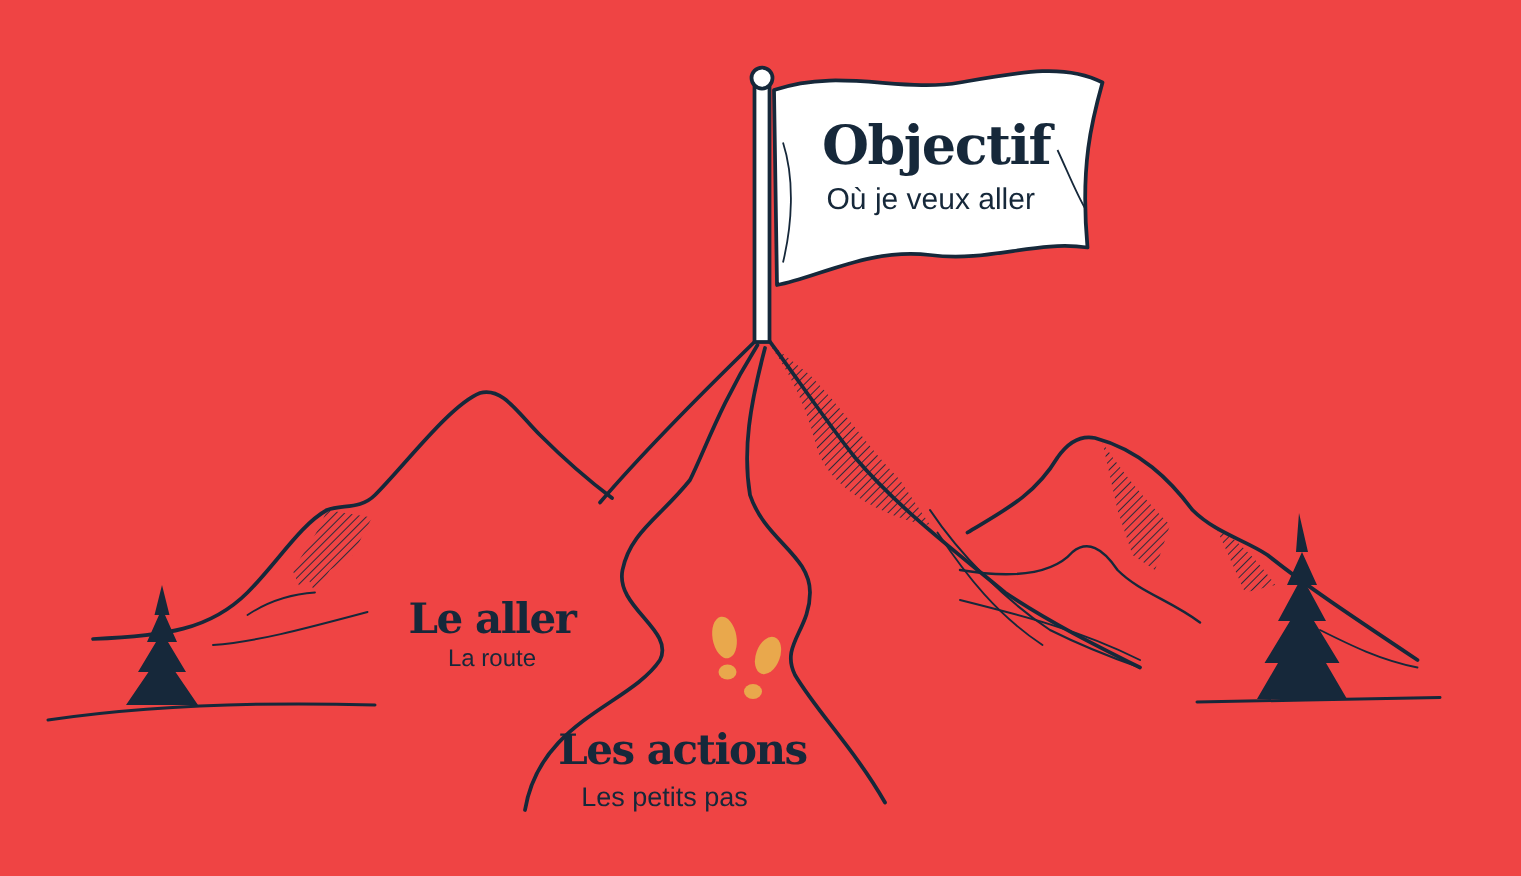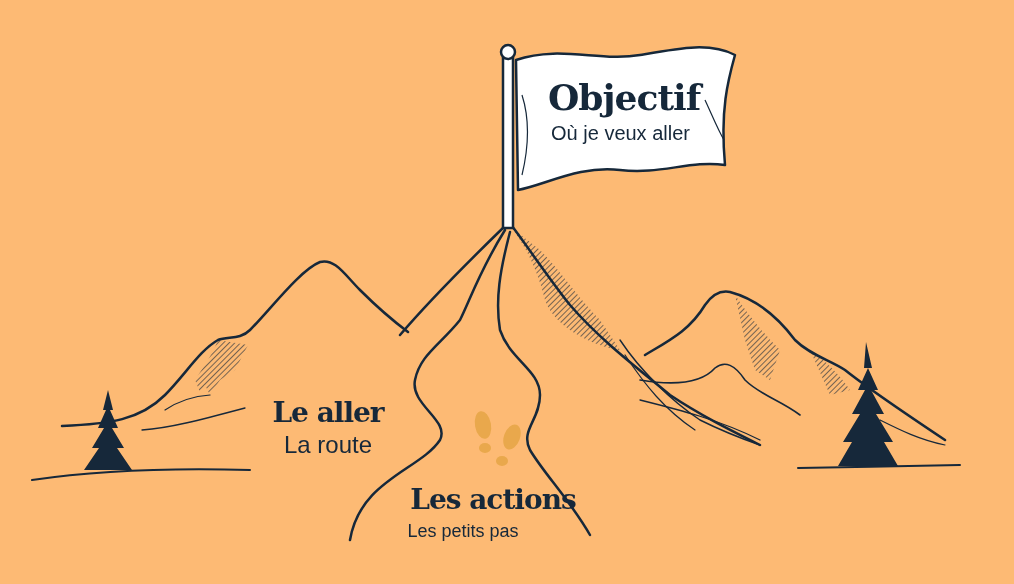--- a/index.html
+++ b/index.html
@@ -1,16 +1,16 @@
 <!DOCTYPE html>
 <html><head>
 <meta charset="utf-8">
 <style>
   html,body{margin:0;padding:0;background:#ffffff;}
-  .stage{position:relative;width:1014px;height:584px;overflow:hidden;background:#fdba74;}
+  .stage{position:relative;width:1014px;height:584px;overflow:hidden;background:#ef4444;}
   svg.art{position:absolute;left:0;top:0;}
   .lbl{position:absolute;color:#16283a;text-align:center;white-space:nowrap;}
   .title{font-family:"DejaVu Serif","Liberation Serif",serif;font-weight:bold;letter-spacing:-1px;}
   .sub{font-family:"Liberation Sans","DejaVu Sans",sans-serif;}
 </style>
 </head>
 <body>
 
 <div class="stage">
   <svg class="art" width="1014" height="584" viewBox="0 0 1014 584">
@@ -75,17 +75,17 @@
       <ellipse cx="485" cy="448" rx="6" ry="5"></ellipse>
       <ellipse cx="512" cy="437" rx="8" ry="13" transform="rotate(20 512 437)"></ellipse>
       <ellipse cx="502" cy="461" rx="6" ry="5"></ellipse>
     </g>
   </svg>
 
   <div class="lbl title" style="left:548px;top:76px;width:145px;font-size:36px;">Objectif</div>
   <div class="lbl sub" style="left:548px;top:122px;width:145px;font-size:20px;">Où je veux aller</div>
 
   <div class="lbl title" style="left:262px;top:396px;width:132px;font-size:28px;">Le aller</div>
-  <div class="lbl sub" style="left:262px;top:431px;width:132px;font-size:24px;">La route</div>
+  <div class="lbl sub" style="left:262px;top:431px;width:132px;font-size:16px;">La route</div>
 
-  <div class="lbl title" style="left:370px;top:483px;width:170px;font-size:28px;margin-left:38px;">Les actions</div>
-  <div class="lbl sub" style="left:380px;top:521px;width:166px;font-size:18px;">Les petits pas</div>
+  <div class="lbl title" style="left:370px;top:483px;width:170px;font-size:28px;">Les actions</div>
+  <div class="lbl sub" style="left:360px;top:521px;width:166px;font-size:18px;">Les petits pas</div>
 </div>
 
 </body></html>

